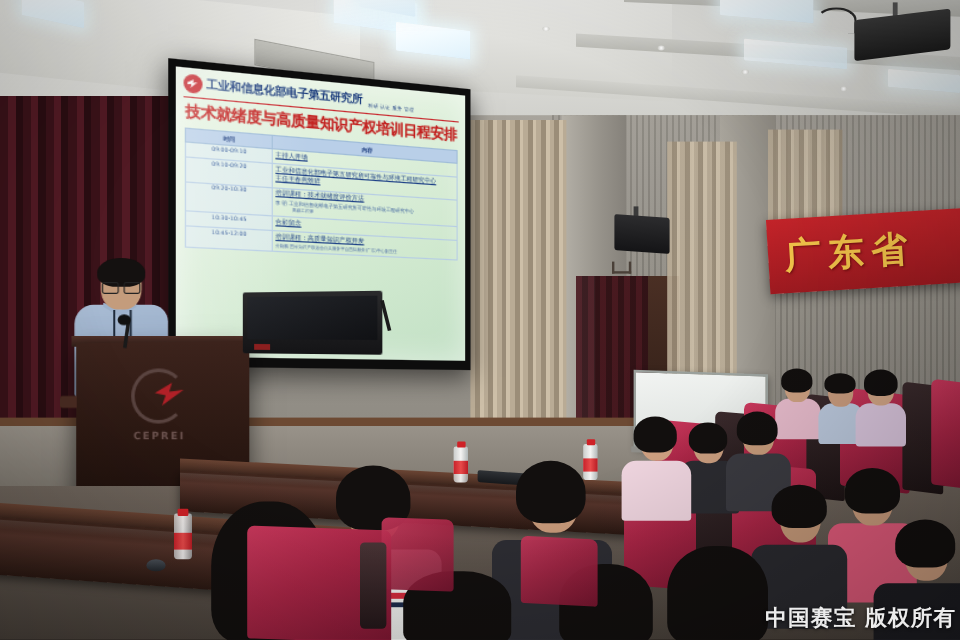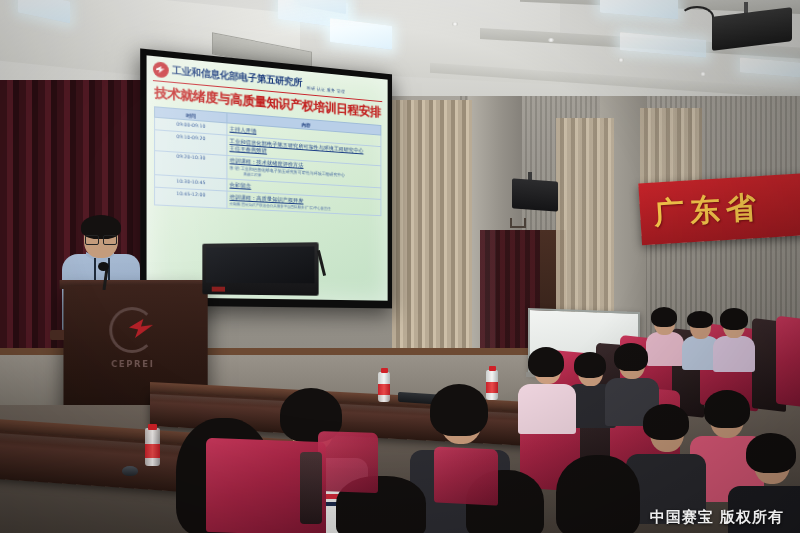--- a/index.html
+++ b/index.html
@@ -388,22 +388,22 @@
     position:absolute; left:0; top:405px; width:800px; height:128px;
     background:linear-gradient(180deg,#6f655c,#4a423b);
   }
 
   .vignette {
     position:absolute; inset:0;
     background:radial-gradient(ellipse at 45% 42%, rgba(0,0,0,0) 45%, rgba(0,0,0,.30) 100%);
     pointer-events:none;
   }
   .watermark {
-    position:absolute; right:16px; bottom:6px;
-    font-size:15px; color:rgba(255,255,255,.92); font-weight:bold;
+    position:absolute; right:3px; bottom:6px;
+    font-size:18px; color:rgba(255,255,255,.92); font-weight:bold;
     letter-spacing:1px;
     text-shadow:0 1px 3px rgba(0,0,0,.8);
     white-space:nowrap;
   }
 </style>
 </head>
 <body>
 
 <div class="scene">
 

